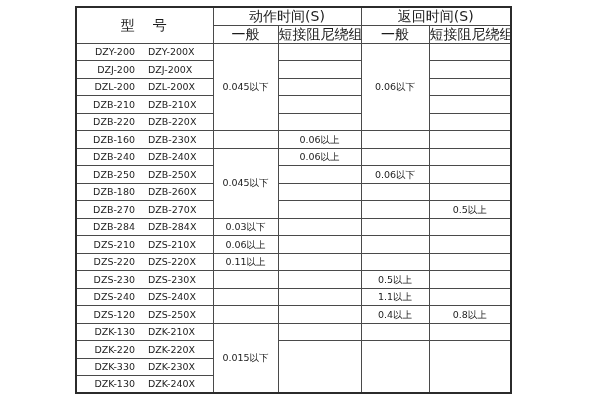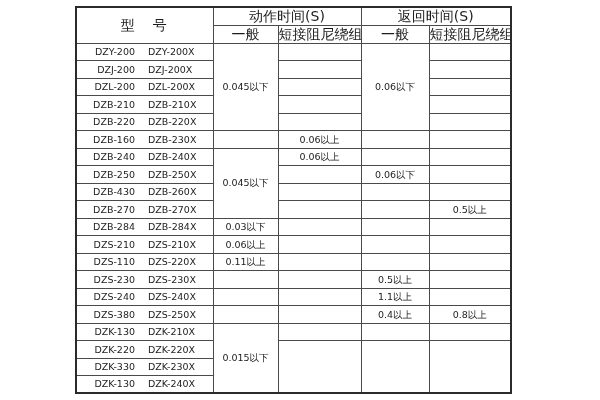--- a/index.html
+++ b/index.html
@@ -160,21 +160,21 @@
               <span>DZB-250X</span>
             </div>
           </td>
         <td></td>
         <td class="gsep">0.06以下</td>
         <td></td>
       </tr>
       <tr>
         <td class="model-cell">
             <div class="pair">
-              <span>DZB-430</span>
+              <span>DZB-180</span>
               <span>DZB-260X</span>
             </div>
           </td>
         <td></td>
         <td class="gsep"></td>
         <td></td>
       </tr>
       <tr>
         <td class="model-cell">
             <div class="pair">
@@ -206,21 +206,21 @@
             </div>
           </td>
         <td class="gsep">0.06以上</td>
         <td></td>
         <td class="gsep"></td>
         <td></td>
       </tr>
       <tr>
         <td class="model-cell">
             <div class="pair">
-              <span>DZS-110</span>
+              <span>DZS-220</span>
               <span>DZS-220X</span>
             </div>
           </td>
         <td class="gsep">0.11以上</td>
         <td></td>
         <td class="gsep"></td>
         <td></td>
       </tr>
       <tr>
         <td class="model-cell">
@@ -242,21 +242,21 @@
             </div>
           </td>
         <td class="gsep"></td>
         <td></td>
         <td class="gsep">1.1以上</td>
         <td></td>
       </tr>
       <tr>
         <td class="model-cell">
             <div class="pair">
-              <span>DZS-380</span>
+              <span>DZS-120</span>
               <span>DZS-250X</span>
             </div>
           </td>
         <td class="gsep"></td>
         <td></td>
         <td class="gsep">0.4以上</td>
         <td>0.8以上</td>
       </tr>
       <tr>
         <td class="model-cell">

